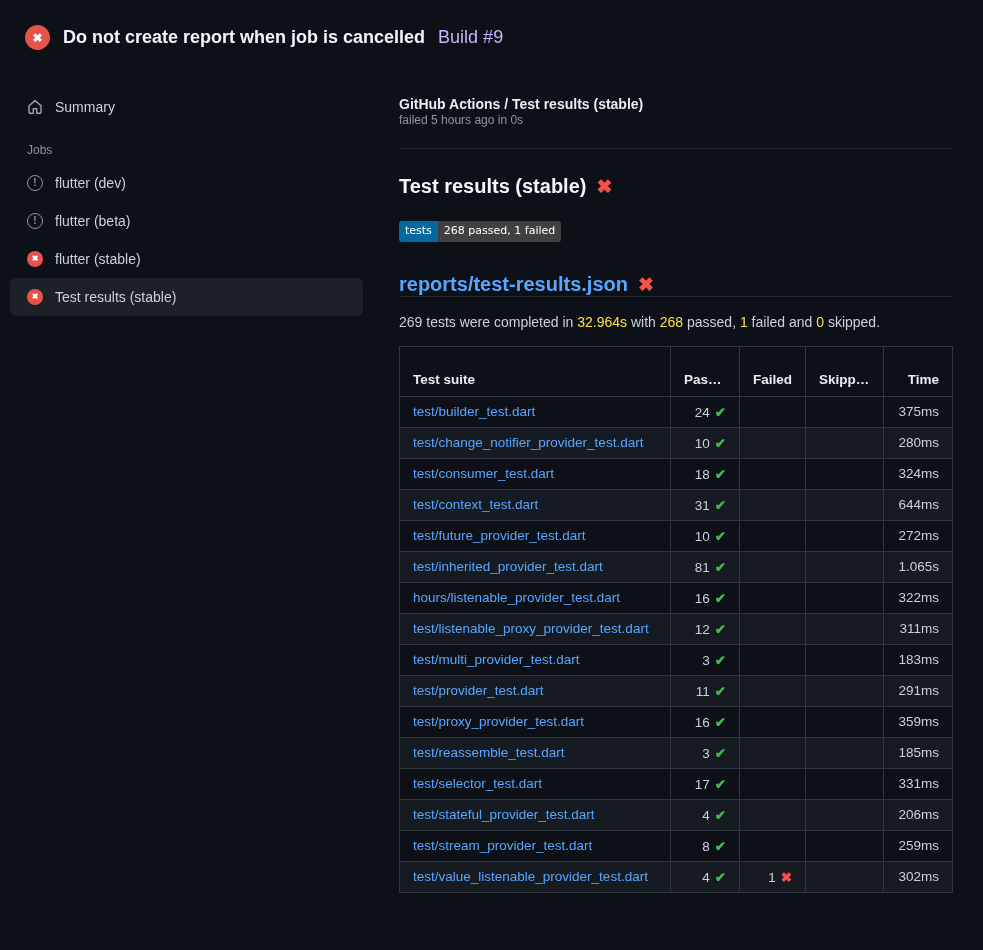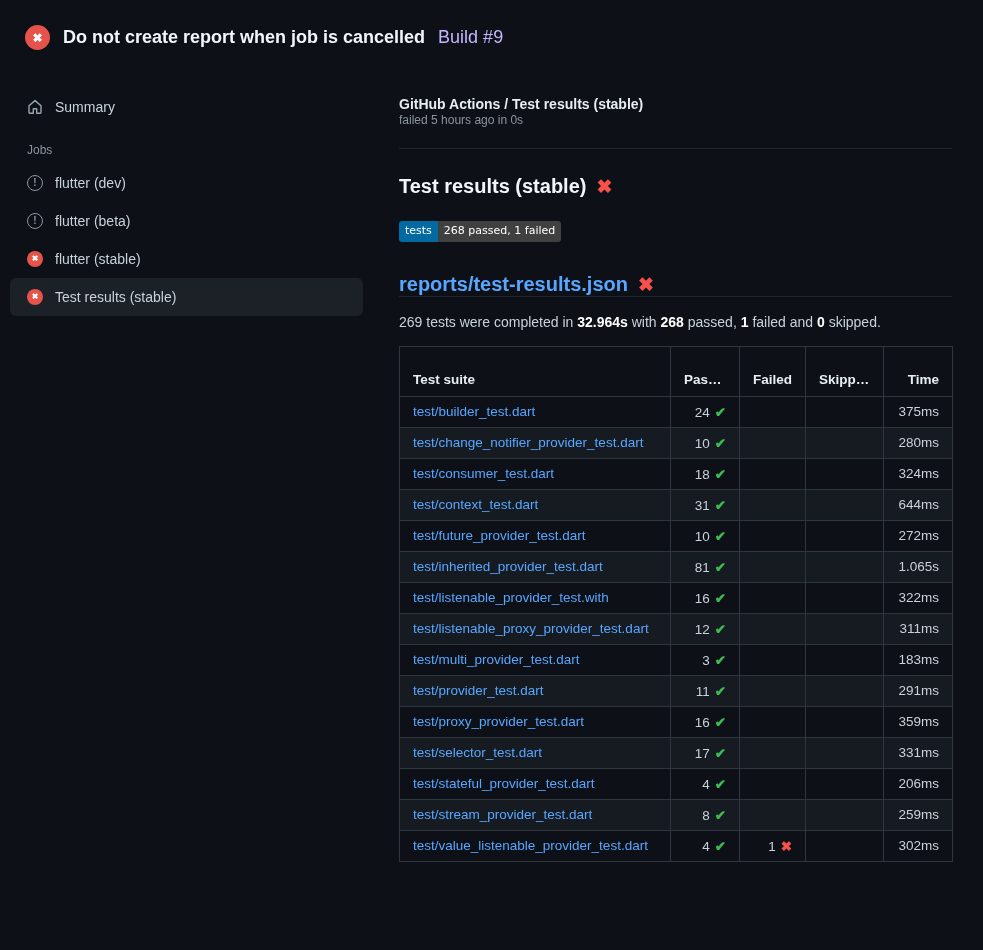--- a/index.html
+++ b/index.html
@@ -58,21 +58,21 @@
   }
   .badge-label { background: #0369a1; padding: 3px 6px 4px; }
   .badge-value { background: #404040; padding: 3px 6px 4px; }
   .report-heading {
     display: flex; align-items: center; gap: 10px;
     font-size: 20px; font-weight: 700; margin: 31px 0 0;
     border-bottom: 1px solid #21262d;
   }
   .report-heading a { font-weight: 700; }
   .summary-line { margin: 17px 0 0; font-size: 14px; color: #c9d1d9; }
-  .summary-line b { color: #ffffff; font-weight: 700; }
+  .summary-line b { color: #fde047; font-weight: 400; }
 
   
   table.results {
     border-collapse: collapse; table-layout: fixed; width: 553px;
     margin-top: 16px; font-size: 13.5px;
   }
   .results th, .results td {
     border: 1px solid #30363d; padding: 7px 13px;
     white-space: nowrap; overflow: hidden; text-overflow: ellipsis;
   }
@@ -204,21 +204,21 @@
               <td class="num">272ms</td>
             </tr>
             <tr>
               <td class="suite"><a href="#">test/inherited_provider_test.dart</a></td>
               <td class="num"><span>81</span><span class="check">✔</span></td>
               <td class="num"></td>
               <td class="num"></td>
               <td class="num">1.065s</td>
             </tr>
             <tr>
-              <td class="suite"><a href="#">test/listenable_provider_test.with</a></td>
+              <td class="suite"><a href="#">hours/listenable_provider_test.dart</a></td>
               <td class="num"><span>16</span><span class="check">✔</span></td>
               <td class="num"></td>
               <td class="num"></td>
               <td class="num">322ms</td>
             </tr>
             <tr>
               <td class="suite"><a href="#">test/listenable_proxy_provider_test.dart</a></td>
               <td class="num"><span>12</span><span class="check">✔</span></td>
               <td class="num"></td>
               <td class="num"></td>
@@ -237,20 +237,27 @@
               <td class="num"></td>
               <td class="num"></td>
               <td class="num">291ms</td>
             </tr>
             <tr>
               <td class="suite"><a href="#">test/proxy_provider_test.dart</a></td>
               <td class="num"><span>16</span><span class="check">✔</span></td>
               <td class="num"></td>
               <td class="num"></td>
               <td class="num">359ms</td>
+            </tr>
+            <tr>
+              <td class="suite"><a href="#">test/reassemble_test.dart</a></td>
+              <td class="num"><span>3</span><span class="check">✔</span></td>
+              <td class="num"></td>
+              <td class="num"></td>
+              <td class="num">185ms</td>
             </tr>
             <tr>
               <td class="suite"><a href="#">test/selector_test.dart</a></td>
               <td class="num"><span>17</span><span class="check">✔</span></td>
               <td class="num"></td>
               <td class="num"></td>
               <td class="num">331ms</td>
             </tr>
             <tr>
               <td class="suite"><a href="#">test/stateful_provider_test.dart</a></td>

